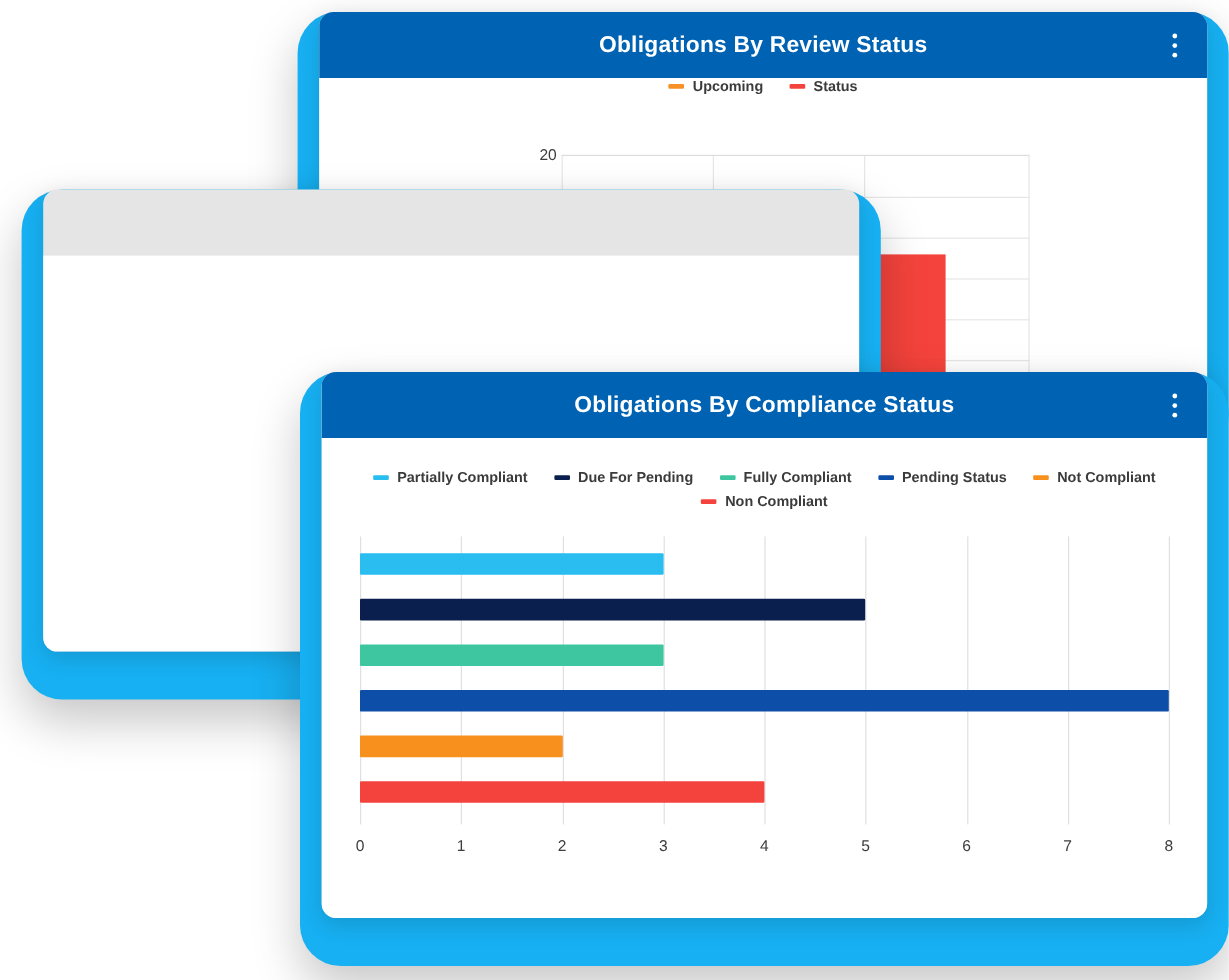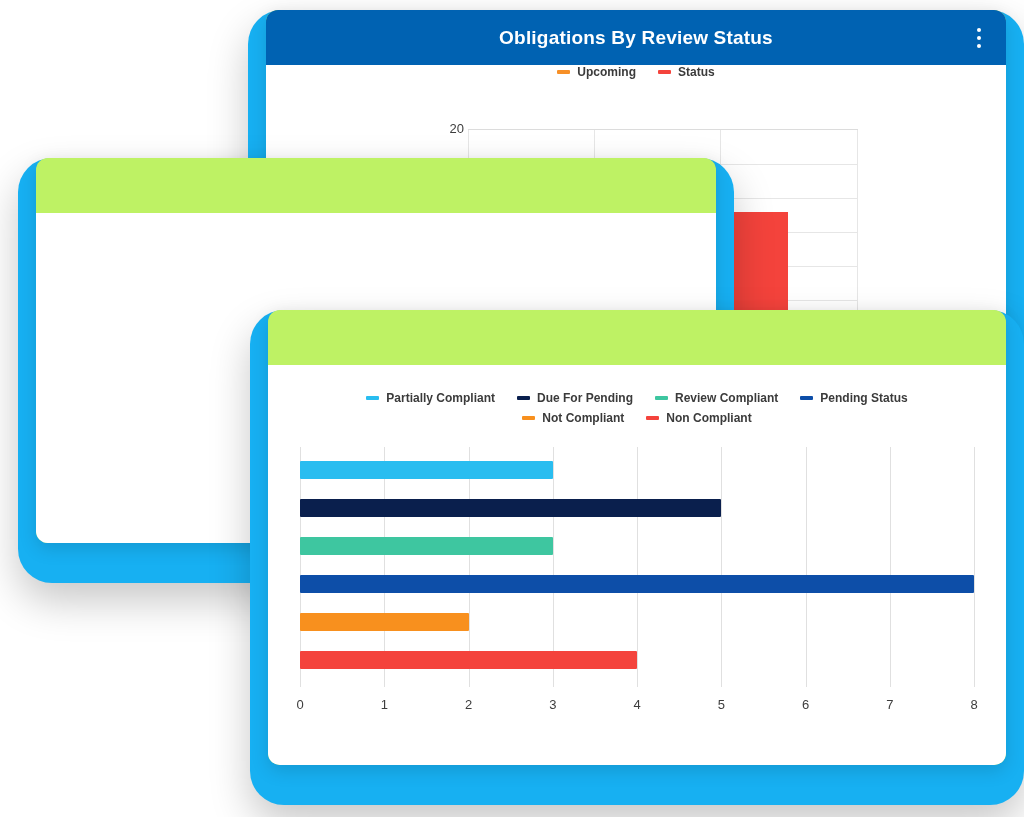--- a/index.html
+++ b/index.html
@@ -28,21 +28,21 @@
     background: #17b0f2;
     border-radius: 34px;
     box-shadow: 0 18px 40px rgba(0,0,0,0.22);
   }
   .card-inner {
     position: absolute;
     left: 18px;
     top: 0px;
     right: 18px;
     bottom: 40px;
-    background: #bef264;
+    background: #e5e5e5;
     border-radius: 12px;
     overflow: hidden;
     box-shadow: 0 6px 18px rgba(0,0,0,0.13);
   }
   .card-header {
     position: relative;
     height: 55px;
     background: #0062b2;
     display: flex;
     align-items: center;
@@ -258,33 +258,41 @@
       <div class="card-body">
         <div class="pie-wrap">
           <div class="pie"></div>
         </div>
       </div>
     </div>
   </div>
 
   <div class="card-shell" id="card-compliance">
     <div class="card-inner">
+      <div class="card-header">
+        <div class="card-title">Obligations By Compliance Status</div>
+        <div class="kebab">
+          <span></span>
+            <span></span>
+            <span></span>
+        </div>
+      </div>
       <div class="card-body">
         <div class="legend">
           <div class="legend-item">
             <span class="legend-swatch" style="background:#29bdf0"></span>
             <span>Partially Compliant</span>
           </div>
           <div class="legend-item">
             <span class="legend-swatch" style="background:#0a1f4d"></span>
             <span>Due For Pending</span>
           </div>
           <div class="legend-item">
             <span class="legend-swatch" style="background:#3ec6a0"></span>
-            <span>Review Compliant</span>
+            <span>Fully Compliant</span>
           </div>
           <div class="legend-item">
             <span class="legend-swatch" style="background:#0d4ea8"></span>
             <span>Pending Status</span>
           </div>
           <div class="legend-item">
             <span class="legend-swatch" style="background:#f8901e"></span>
             <span>Not Compliant</span>
           </div>
           <div class="legend-item">

